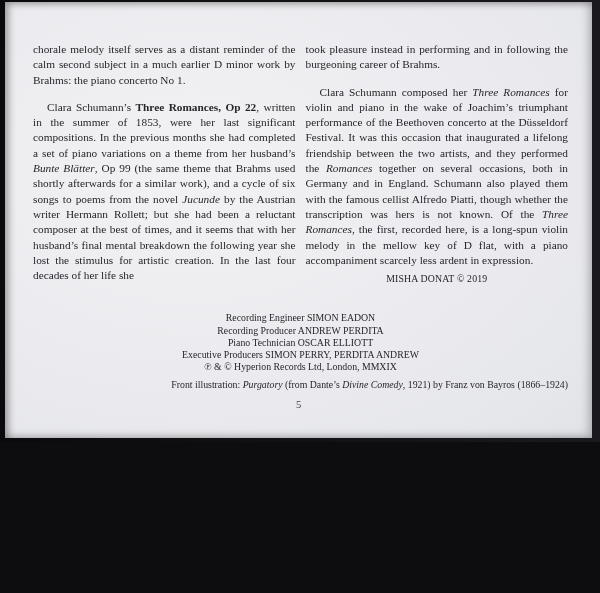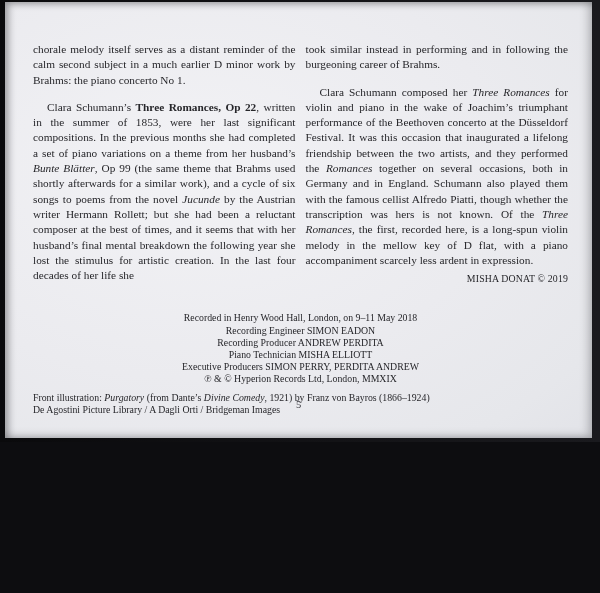--- a/index.html
+++ b/index.html
@@ -38,35 +38,35 @@
   }
   .col {
     flex: 1;
     font-size: 11.3px;
     line-height: 15.3px;
     text-align: justify;
   }
   .para { margin: 0; }
   .para.indent { text-indent: 14px; margin-top: 12px; }
   .byline {
-    text-align: right;
+    text-align: center;
     font-size: 9.8px;
     letter-spacing: 0.15px;
     margin-top: 3px;
     white-space: nowrap;
   }
   .credits {
     margin-top: 26px;
     text-align: center;
     font-size: 9.8px;
     line-height: 12.2px;
   }
   .illustration {
     margin-top: 6px;
-    text-align: left;
+    text-align: right;
     font-size: 9.8px;
     line-height: 12px;
   }
   .page-number {
     position: absolute;
     bottom: 28px;
     left: 0;
     right: 0;
     text-align: center;
     font-size: 10.5px;
@@ -79,37 +79,35 @@
 <div class="scan">
   <div class="page">
     <div class="content">
 
       <div class="columns">
         <div class="col">
           <p class="para"><span>chorale melody itself serves as a distant reminder of the calm second subject in a much earlier D minor work by Brahms: the piano concerto No 1.</span></p>
           <p class="para indent"><span>Clara Schumann’s </span><span style="font-weight: bold;">Three Romances, Op 22</span><span>, written in the summer of 1853, were her last significant compositions. In the previous months she had completed a set of piano variations on a theme from her husband’s </span><span style="font-style: italic;">Bunte Blätter</span><span>, Op 99 (the same theme that Brahms used shortly afterwards for a similar work), and a cycle of six songs to poems from the novel </span><span style="font-style: italic;">Jucunde</span><span> by the Austrian writer Hermann Rollett; but she had been a reluctant composer at the best of times, and it seems that with her husband’s final mental breakdown the following year she lost the stimulus for artistic creation. In the last four decades of her life she</span></p>
         </div>
         <div class="col">
-          <p class="para"><span>took similar instead in performing and in following the burgeoning career of Brahms.</span></p>
+          <p class="para"><span>took pleasure instead in performing and in following the burgeoning career of Brahms.</span></p>
           <p class="para indent"><span>Clara Schumann composed her </span><span style="font-style: italic;">Three Romances</span><span> for violin and piano in the wake of Joachim’s triumphant performance of the Beethoven concerto at the Düsseldorf Festival. It was this occasion that inaugurated a lifelong friendship between the two artists, and they performed the </span><span style="font-style: italic;">Romances</span><span> together on several occasions, both in Germany and in England. Schumann also played them with the famous cellist Alfredo Piatti, though whether the transcription was hers is not known. Of the </span><span style="font-style: italic;">Three Romances</span><span>, the first, recorded here, is a long-spun violin melody in the mellow key of D flat, with a piano accompaniment scarcely less ardent in expression.</span></p>
           <div class="byline">MISHA DONAT © 2019</div>
         </div>
       </div>
 
       <div class="credits">
-        <div>Recorded in Henry Wood Hall, London, on 9–11 May 2018</div>
         <div>Recording Engineer SIMON EADON</div>
         <div>Recording Producer ANDREW PERDITA</div>
-        <div>Piano Technician MISHA ELLIOTT</div>
+        <div>Piano Technician OSCAR ELLIOTT</div>
         <div>Executive Producers SIMON PERRY, PERDITA ANDREW</div>
         <div>℗ &amp; © Hyperion Records Ltd, London, MMXIX</div>
       </div>
 
       <div class="illustration">
         <div><span>Front illustration: </span><span style="font-style: italic;">Purgatory</span><span> (from Dante’s </span><span style="font-style: italic;">Divine Comedy</span><span>, 1921) by Franz von Bayros (1866–1924)</span></div>
-        <div>De Agostini Picture Library / A Dagli Orti / Bridgeman Images</div>
       </div>
 
       <div class="page-number">5</div>
 
     </div>
   </div>
 </div>
 
 </body></html>

